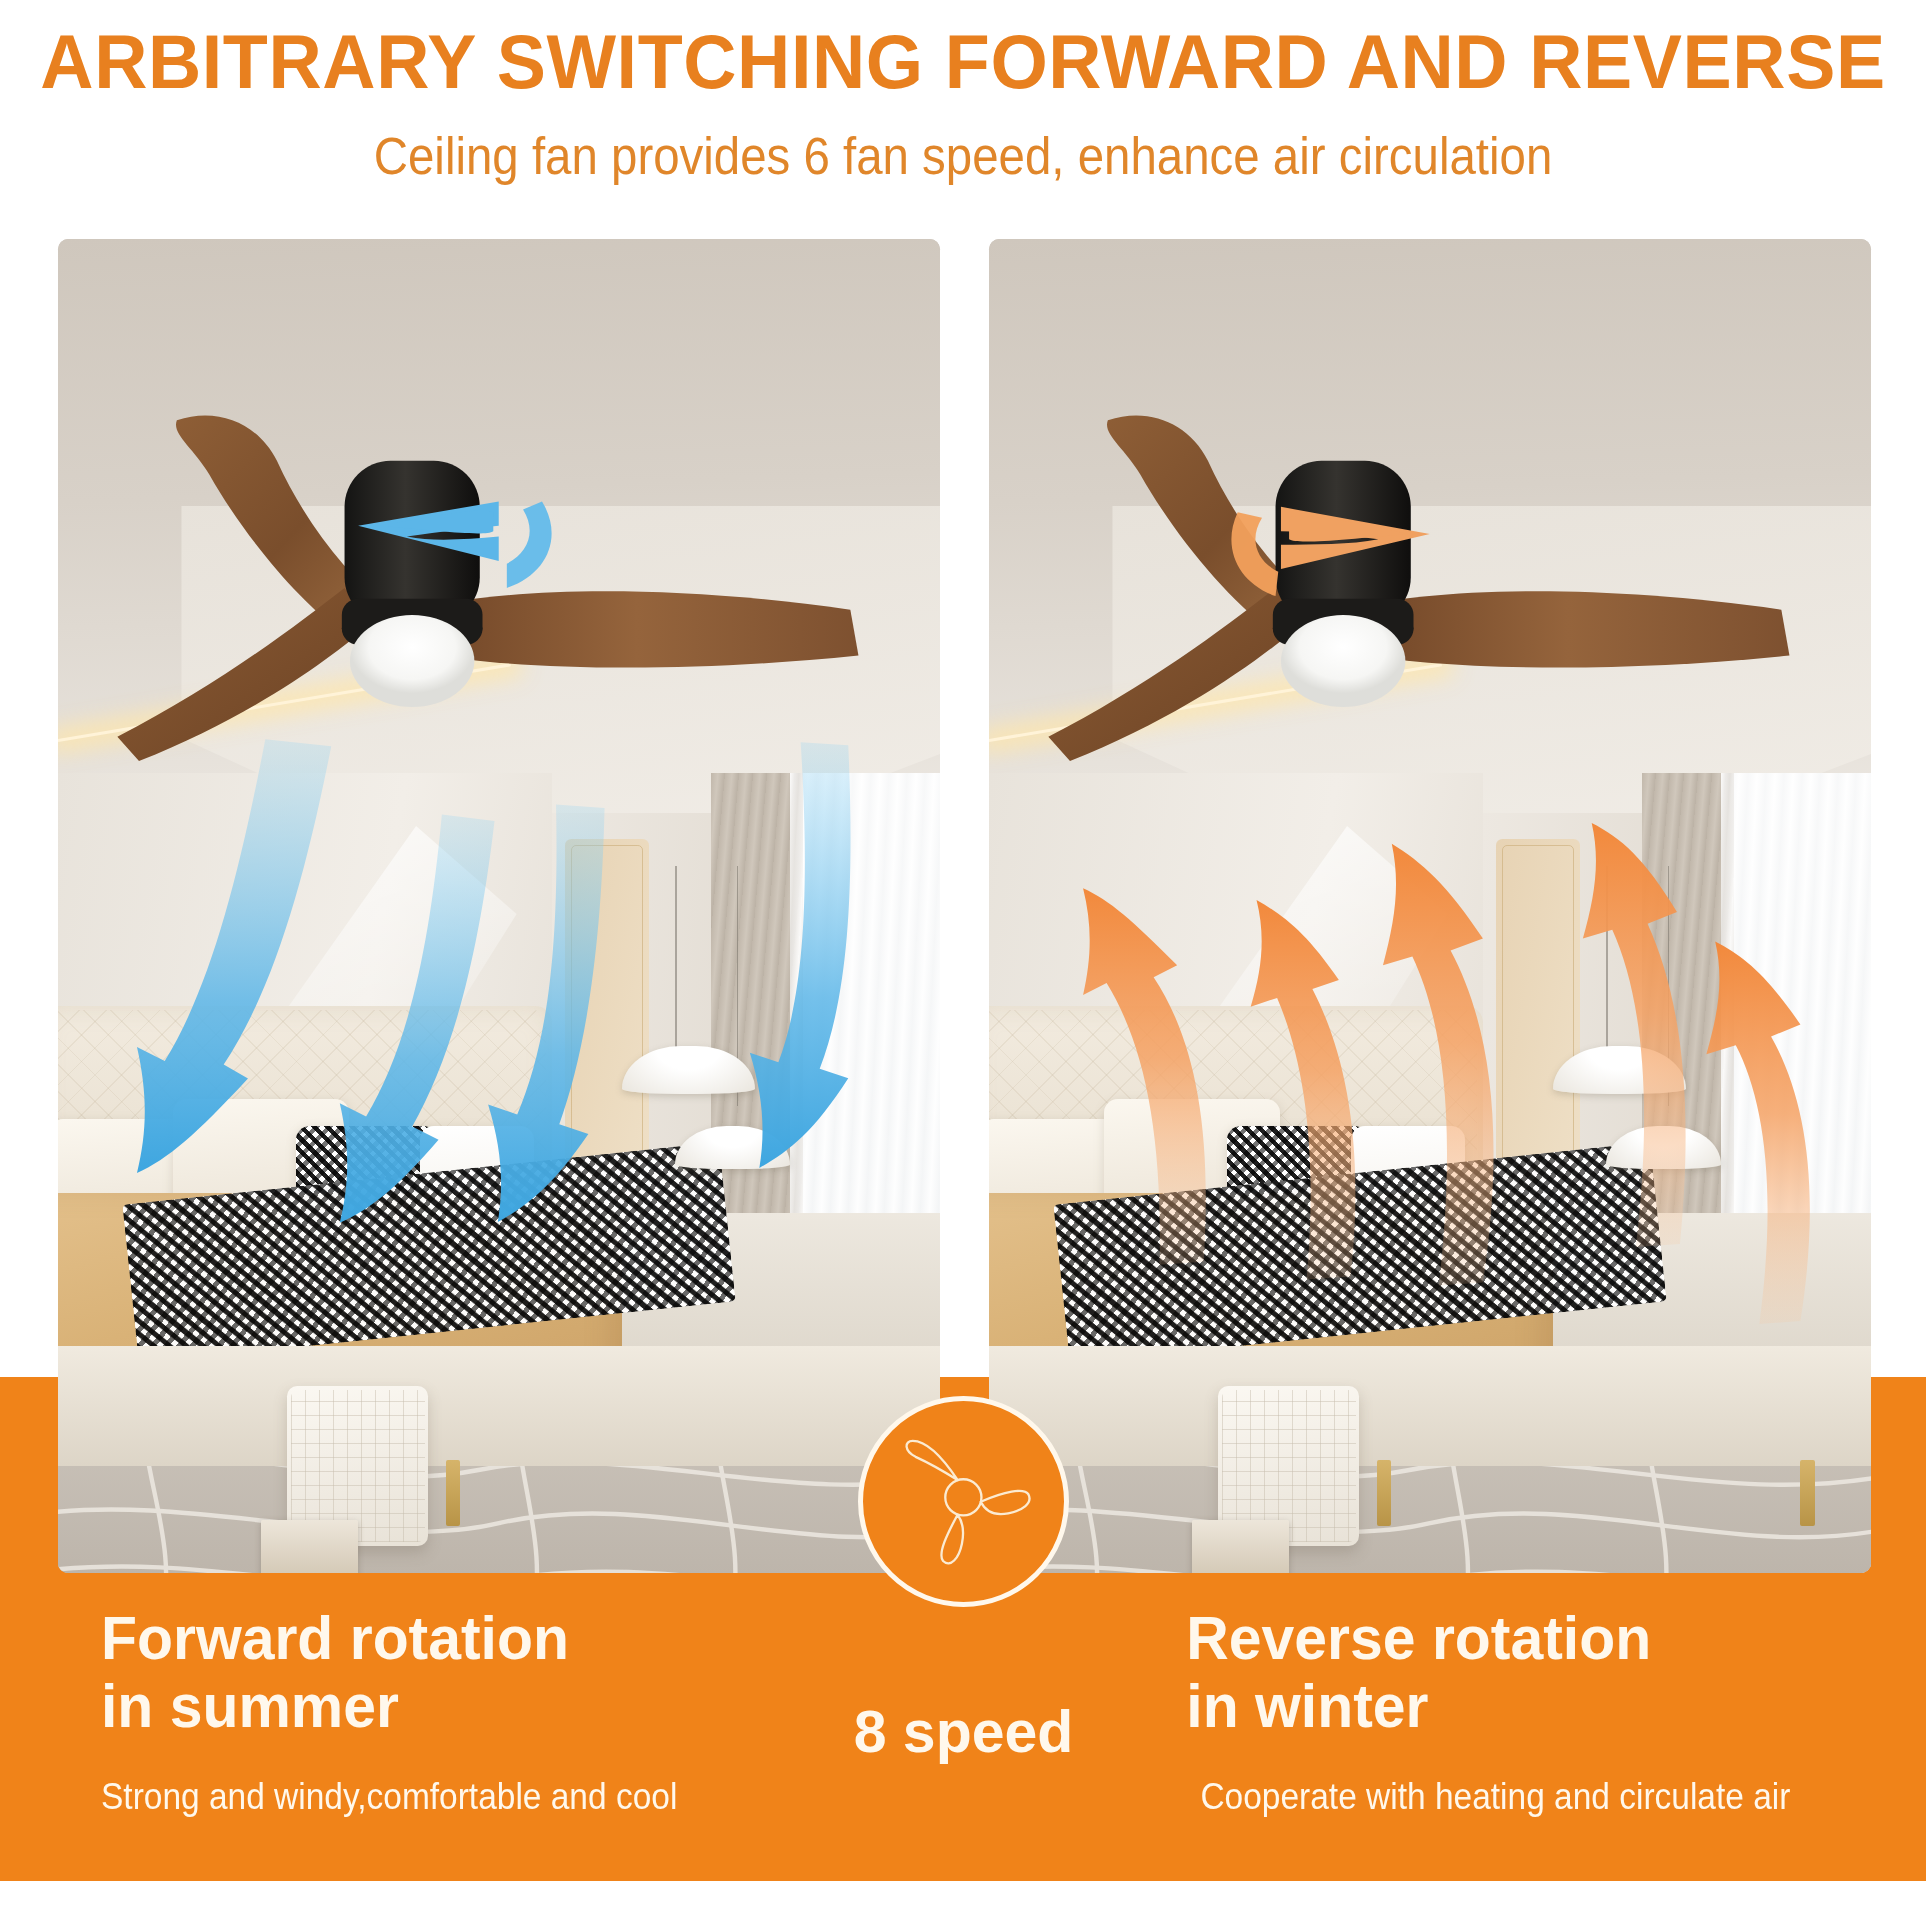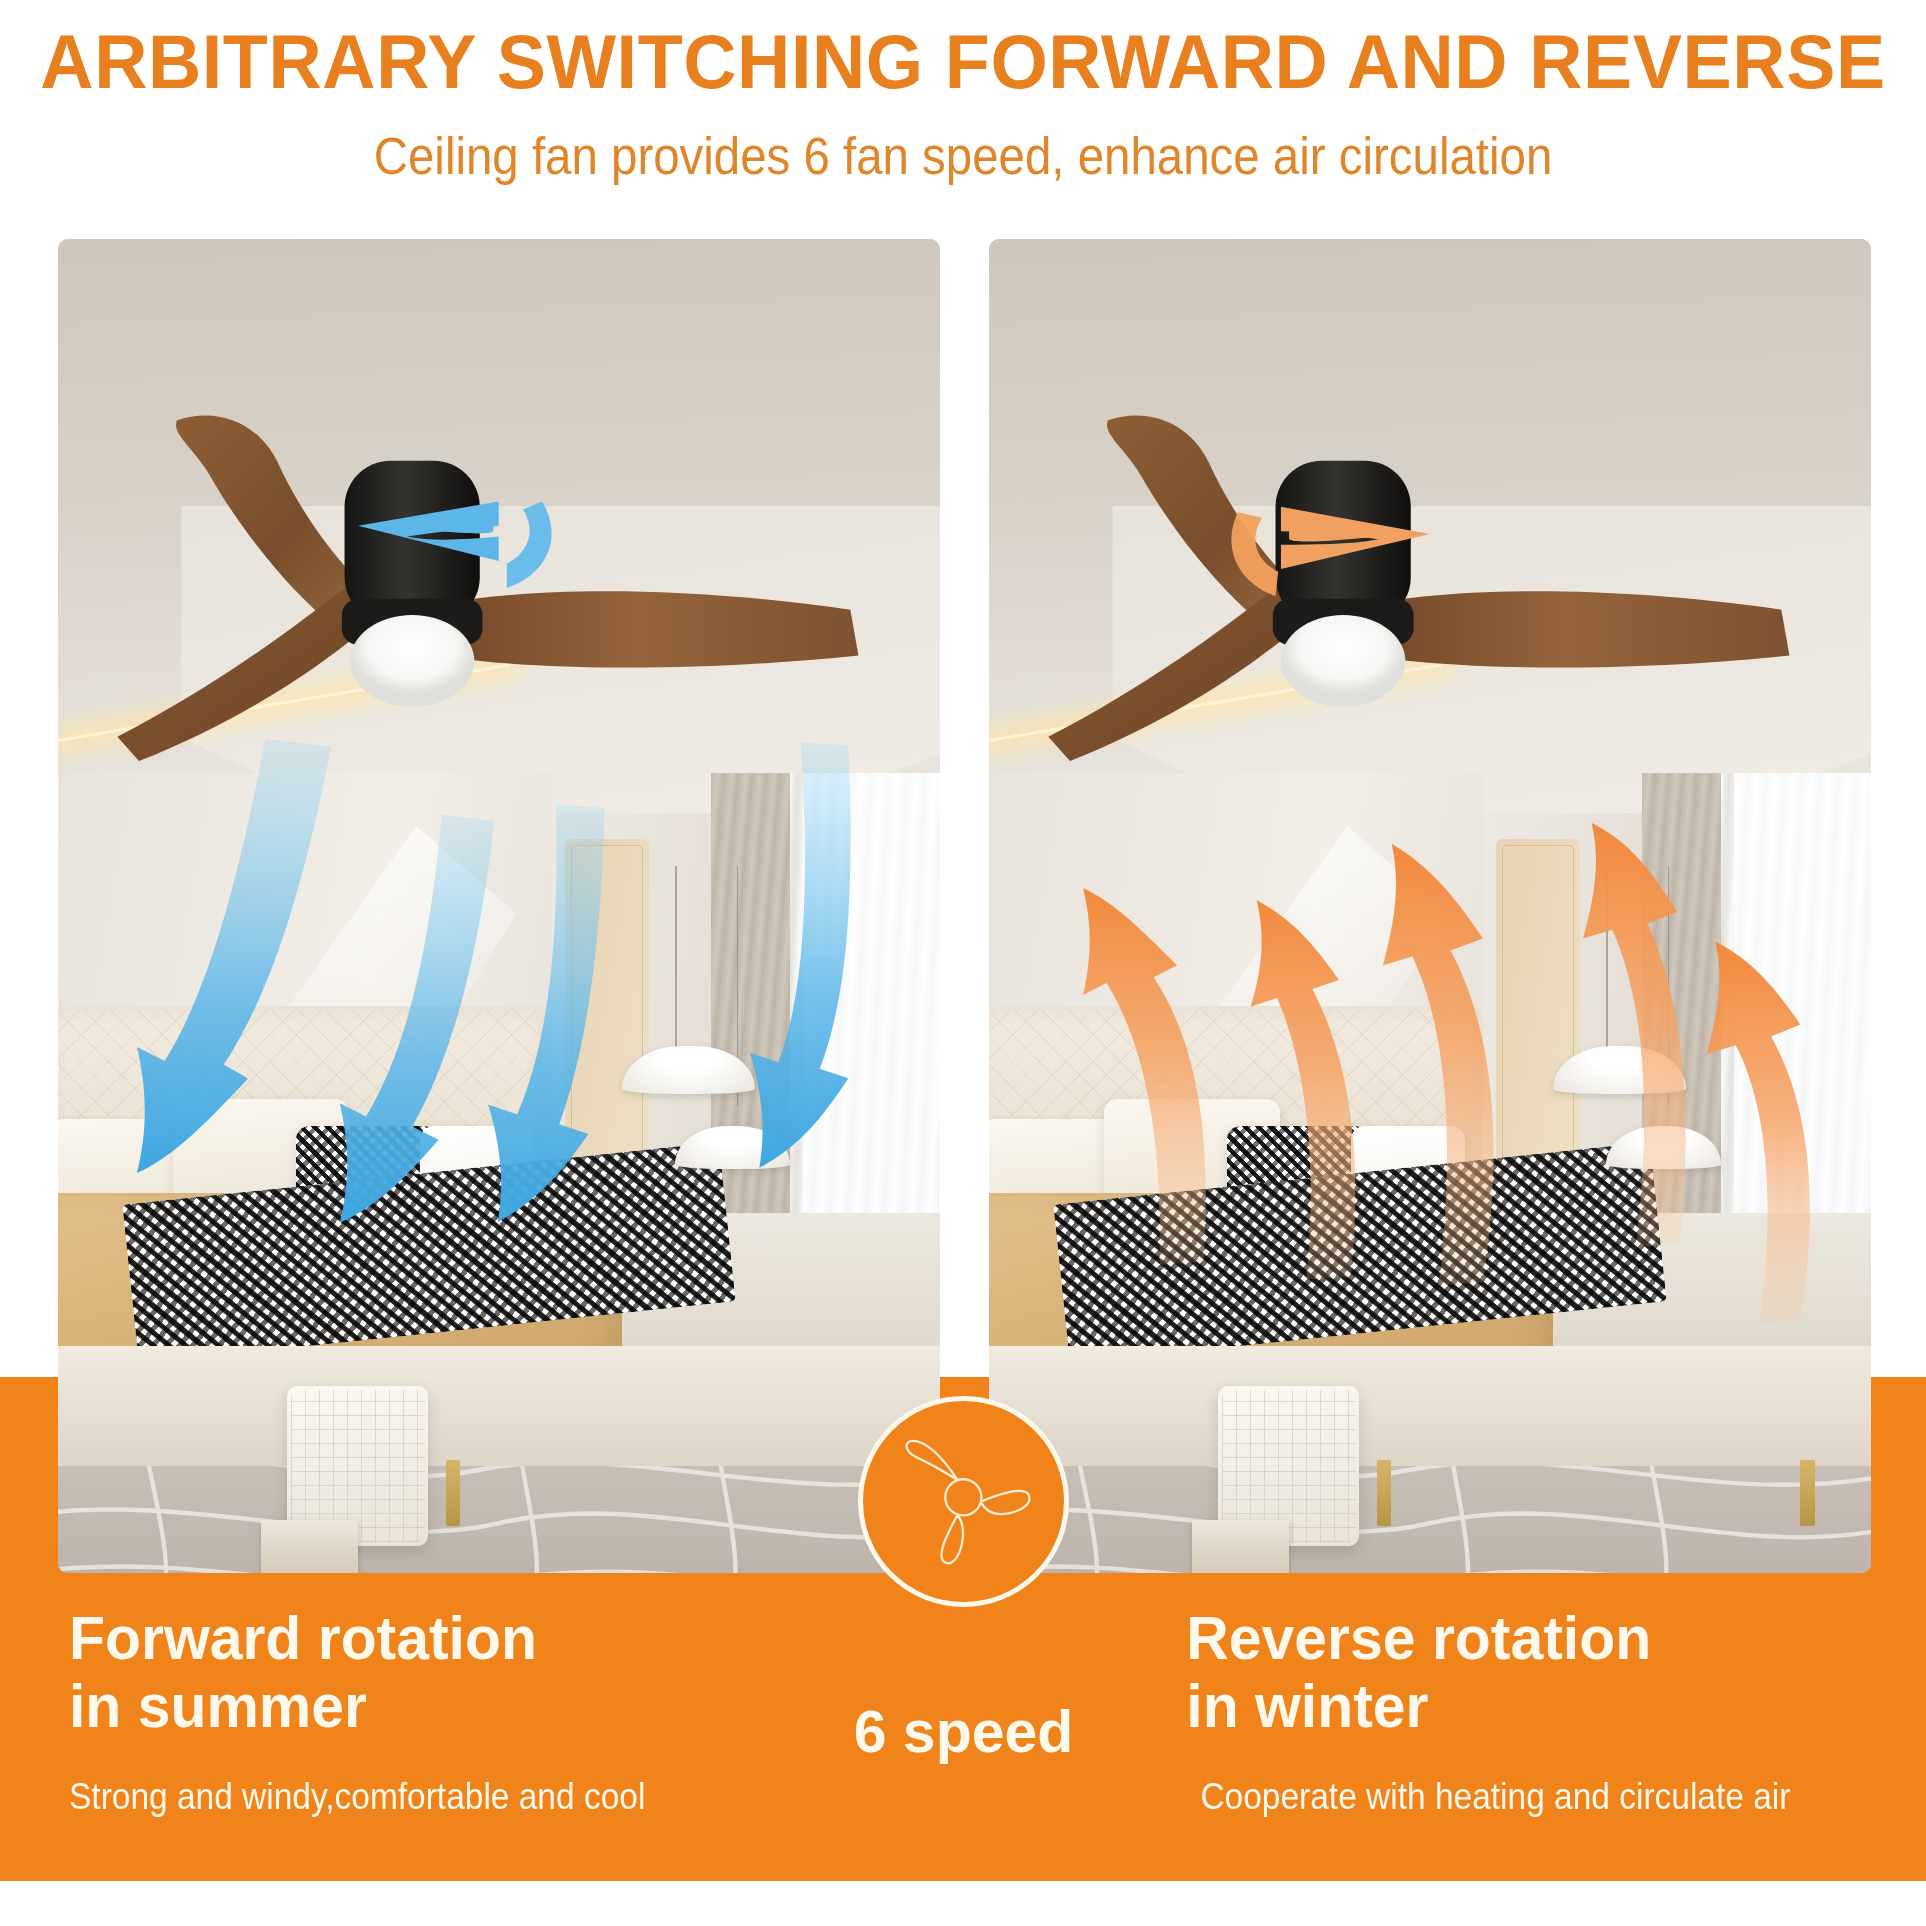--- a/index.html
+++ b/index.html
@@ -226,21 +226,21 @@
   
   #badge {
     position:absolute; left:858px; top:1396px; width:211px; height:211px;
     border-radius:50%; background:#F08319;
     border:5.8px solid #FFF8EC;
     z-index:6;
   }
   #badge svg { position:absolute; left:14%; top:12%; width:72%; height:72%; }
 
   
-  .cap { position:absolute; z-index:7; color:#FFF8EC; }
+  .cap { position:absolute; z-index:7; color:#FFF8EC;margin-left:32px; }
   #cap-left  { left:69px;  top:1604px; width:706px; text-align:left; }
   #cap-right { right:69px; top:1604px; width:706px; text-align:left; }
   .cap-head {
     font-size:62px; font-weight:700; line-height:1.09;
     transform:scaleX(0.95); white-space:pre-line;
   }
   #cap-left .cap-head  { transform-origin:left top; }
   #cap-right .cap-head { transform-origin:right top; }
   .cap-sub {
     margin-top:37px; font-size:36px; font-weight:400;
@@ -528,21 +528,21 @@
 <div id="badge">
   <svg viewBox="0 0 200 200">
     <g fill="none" stroke="#FBEBD2" stroke-width="3.2" stroke-linecap="round" stroke-linejoin="round">
       <circle cx="100" cy="100" r="25"></circle>
       <path d="M92,76 C72,46 50,22 30,22 C18,22 18,36 34,44 C56,54 76,66 92,76 Z"></path>
       <path d="M124,106 C156,92 184,86 190,96 C196,108 182,118 162,122 C142,126 130,118 124,106 Z"></path>
       <path d="M92,124 C78,150 64,178 72,188 C82,198 94,184 98,164 C102,144 98,132 92,124 Z"></path>
     </g>
   </svg>
 </div>
-<div id="badge-label">6 speed</div>
+<div id="badge-label">8 speed</div>
 
 <div class="cap" id="cap-left">
   <div class="cap-head">Forward rotation
 in summer</div>
   <div class="cap-sub">Strong and windy,comfortable and cool</div>
 </div>
 
 <div class="cap" id="cap-right">
   <div class="cap-head">Reverse rotation
 in winter</div>

